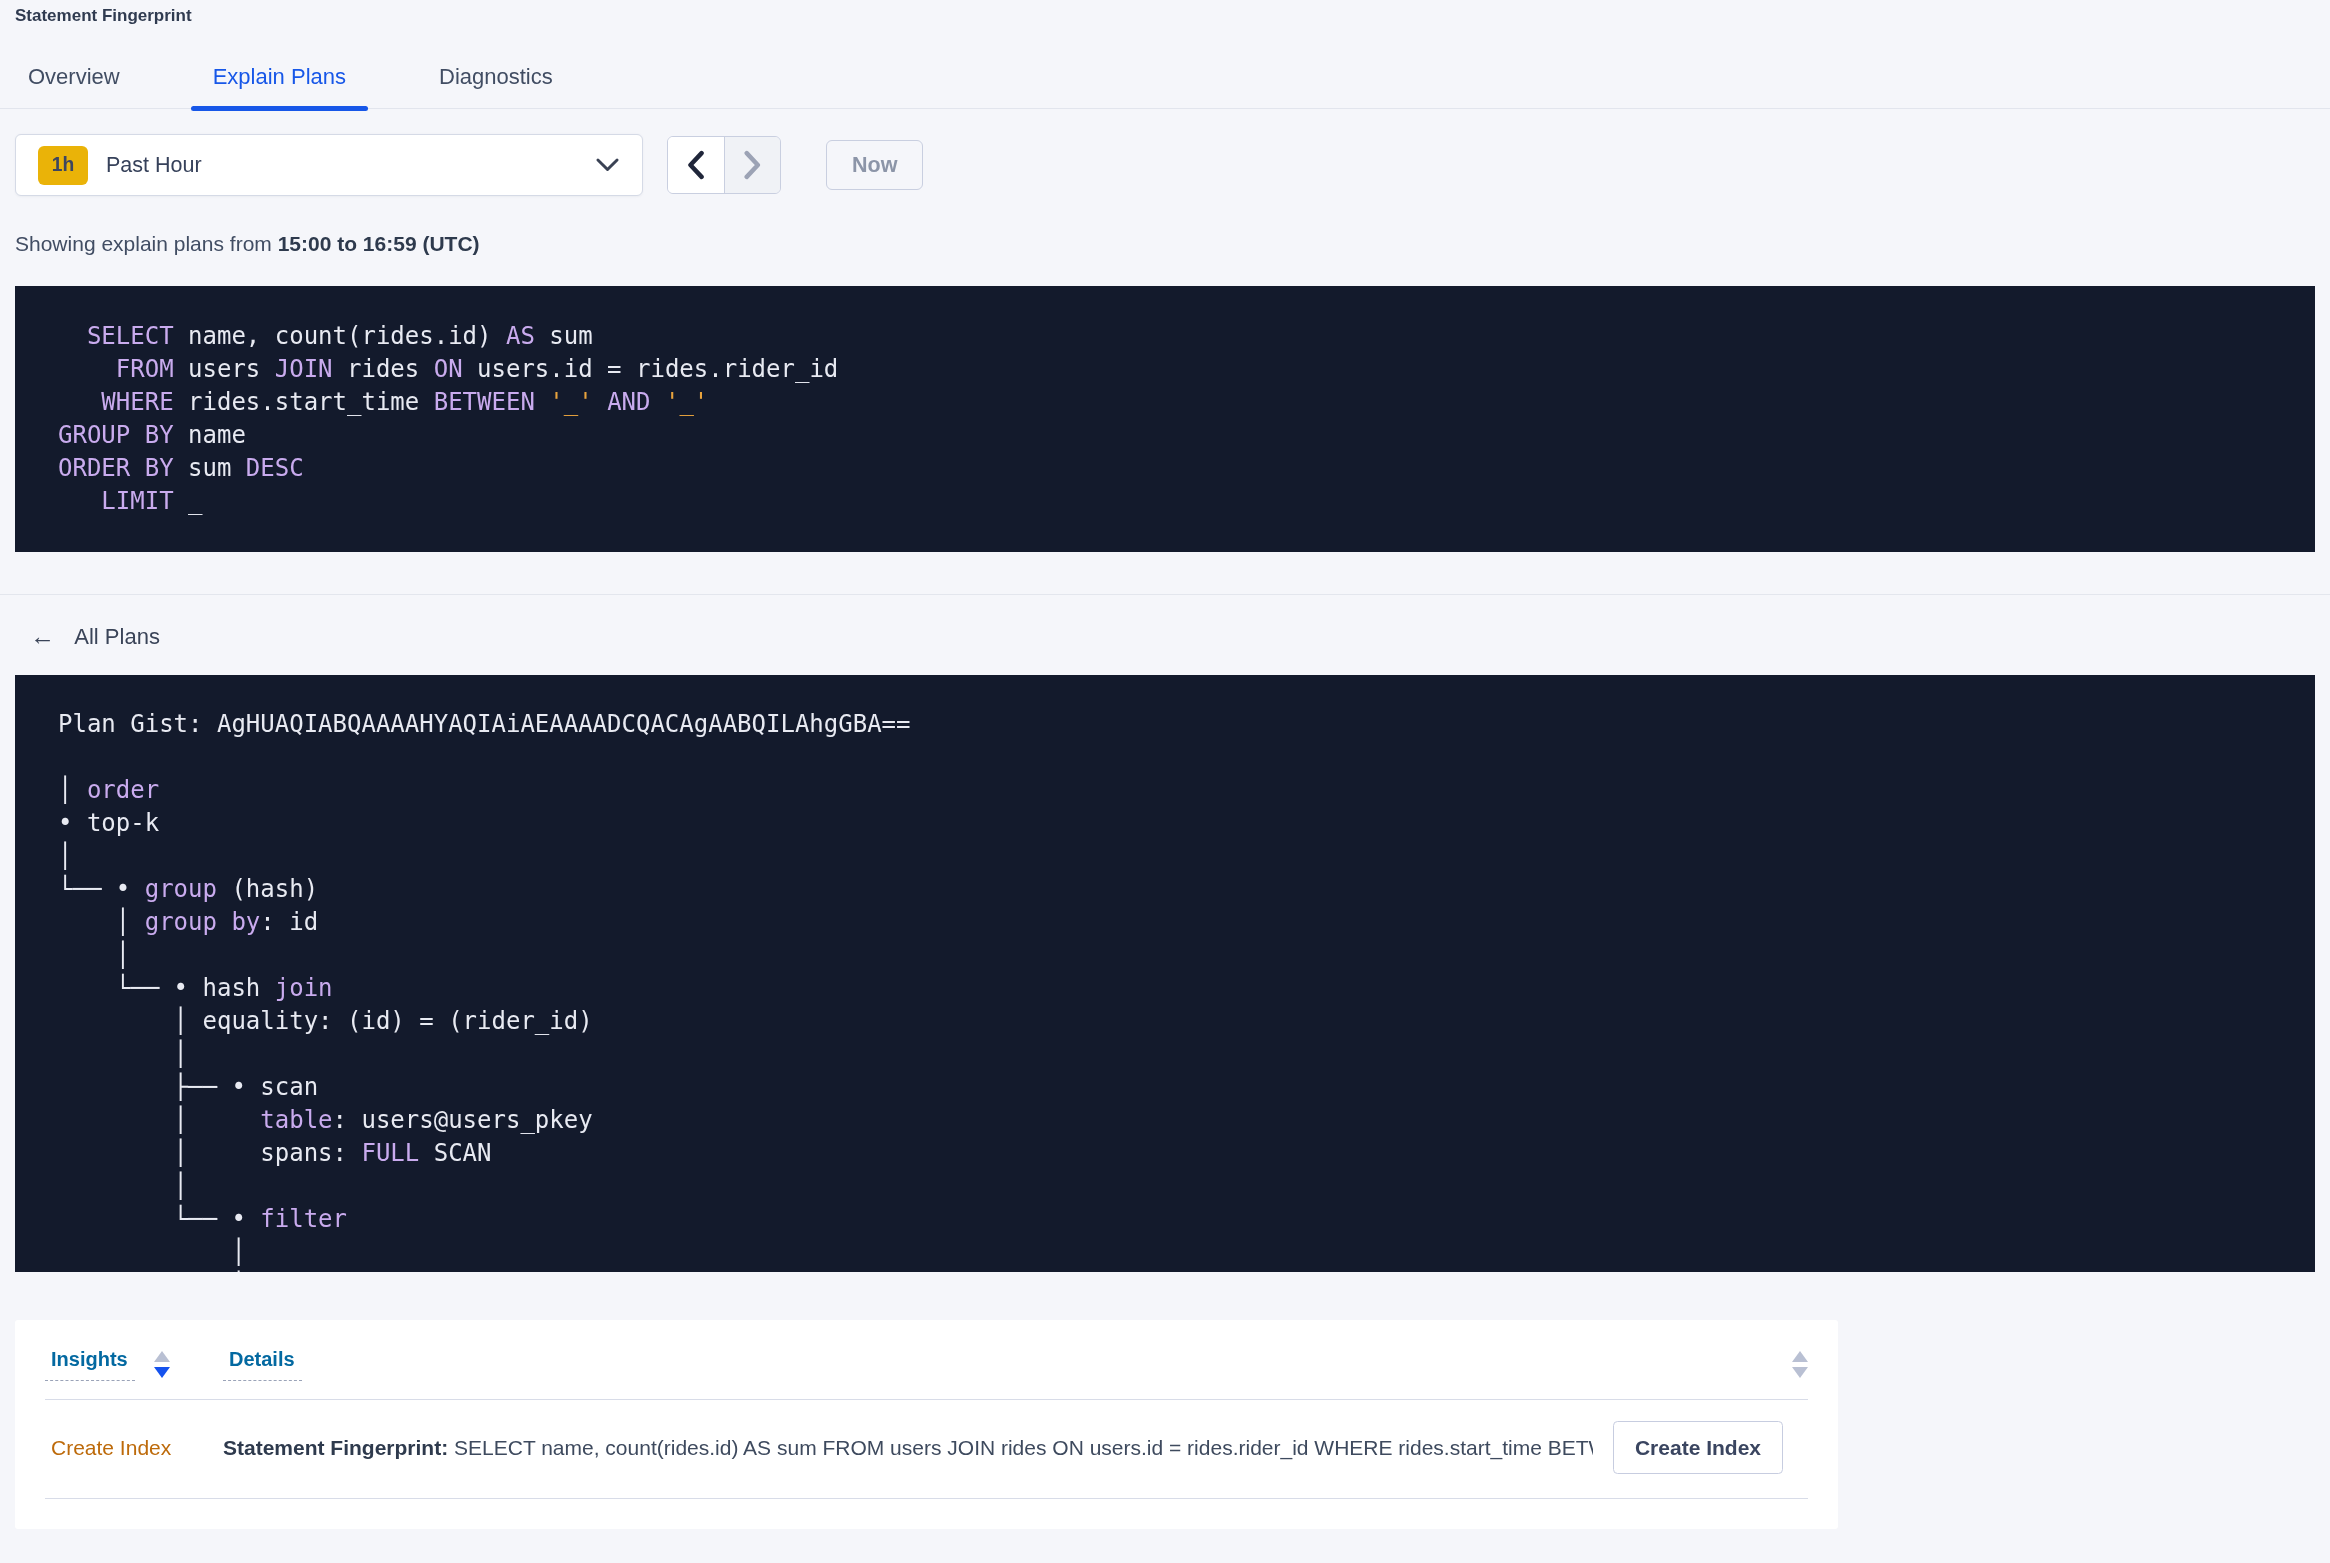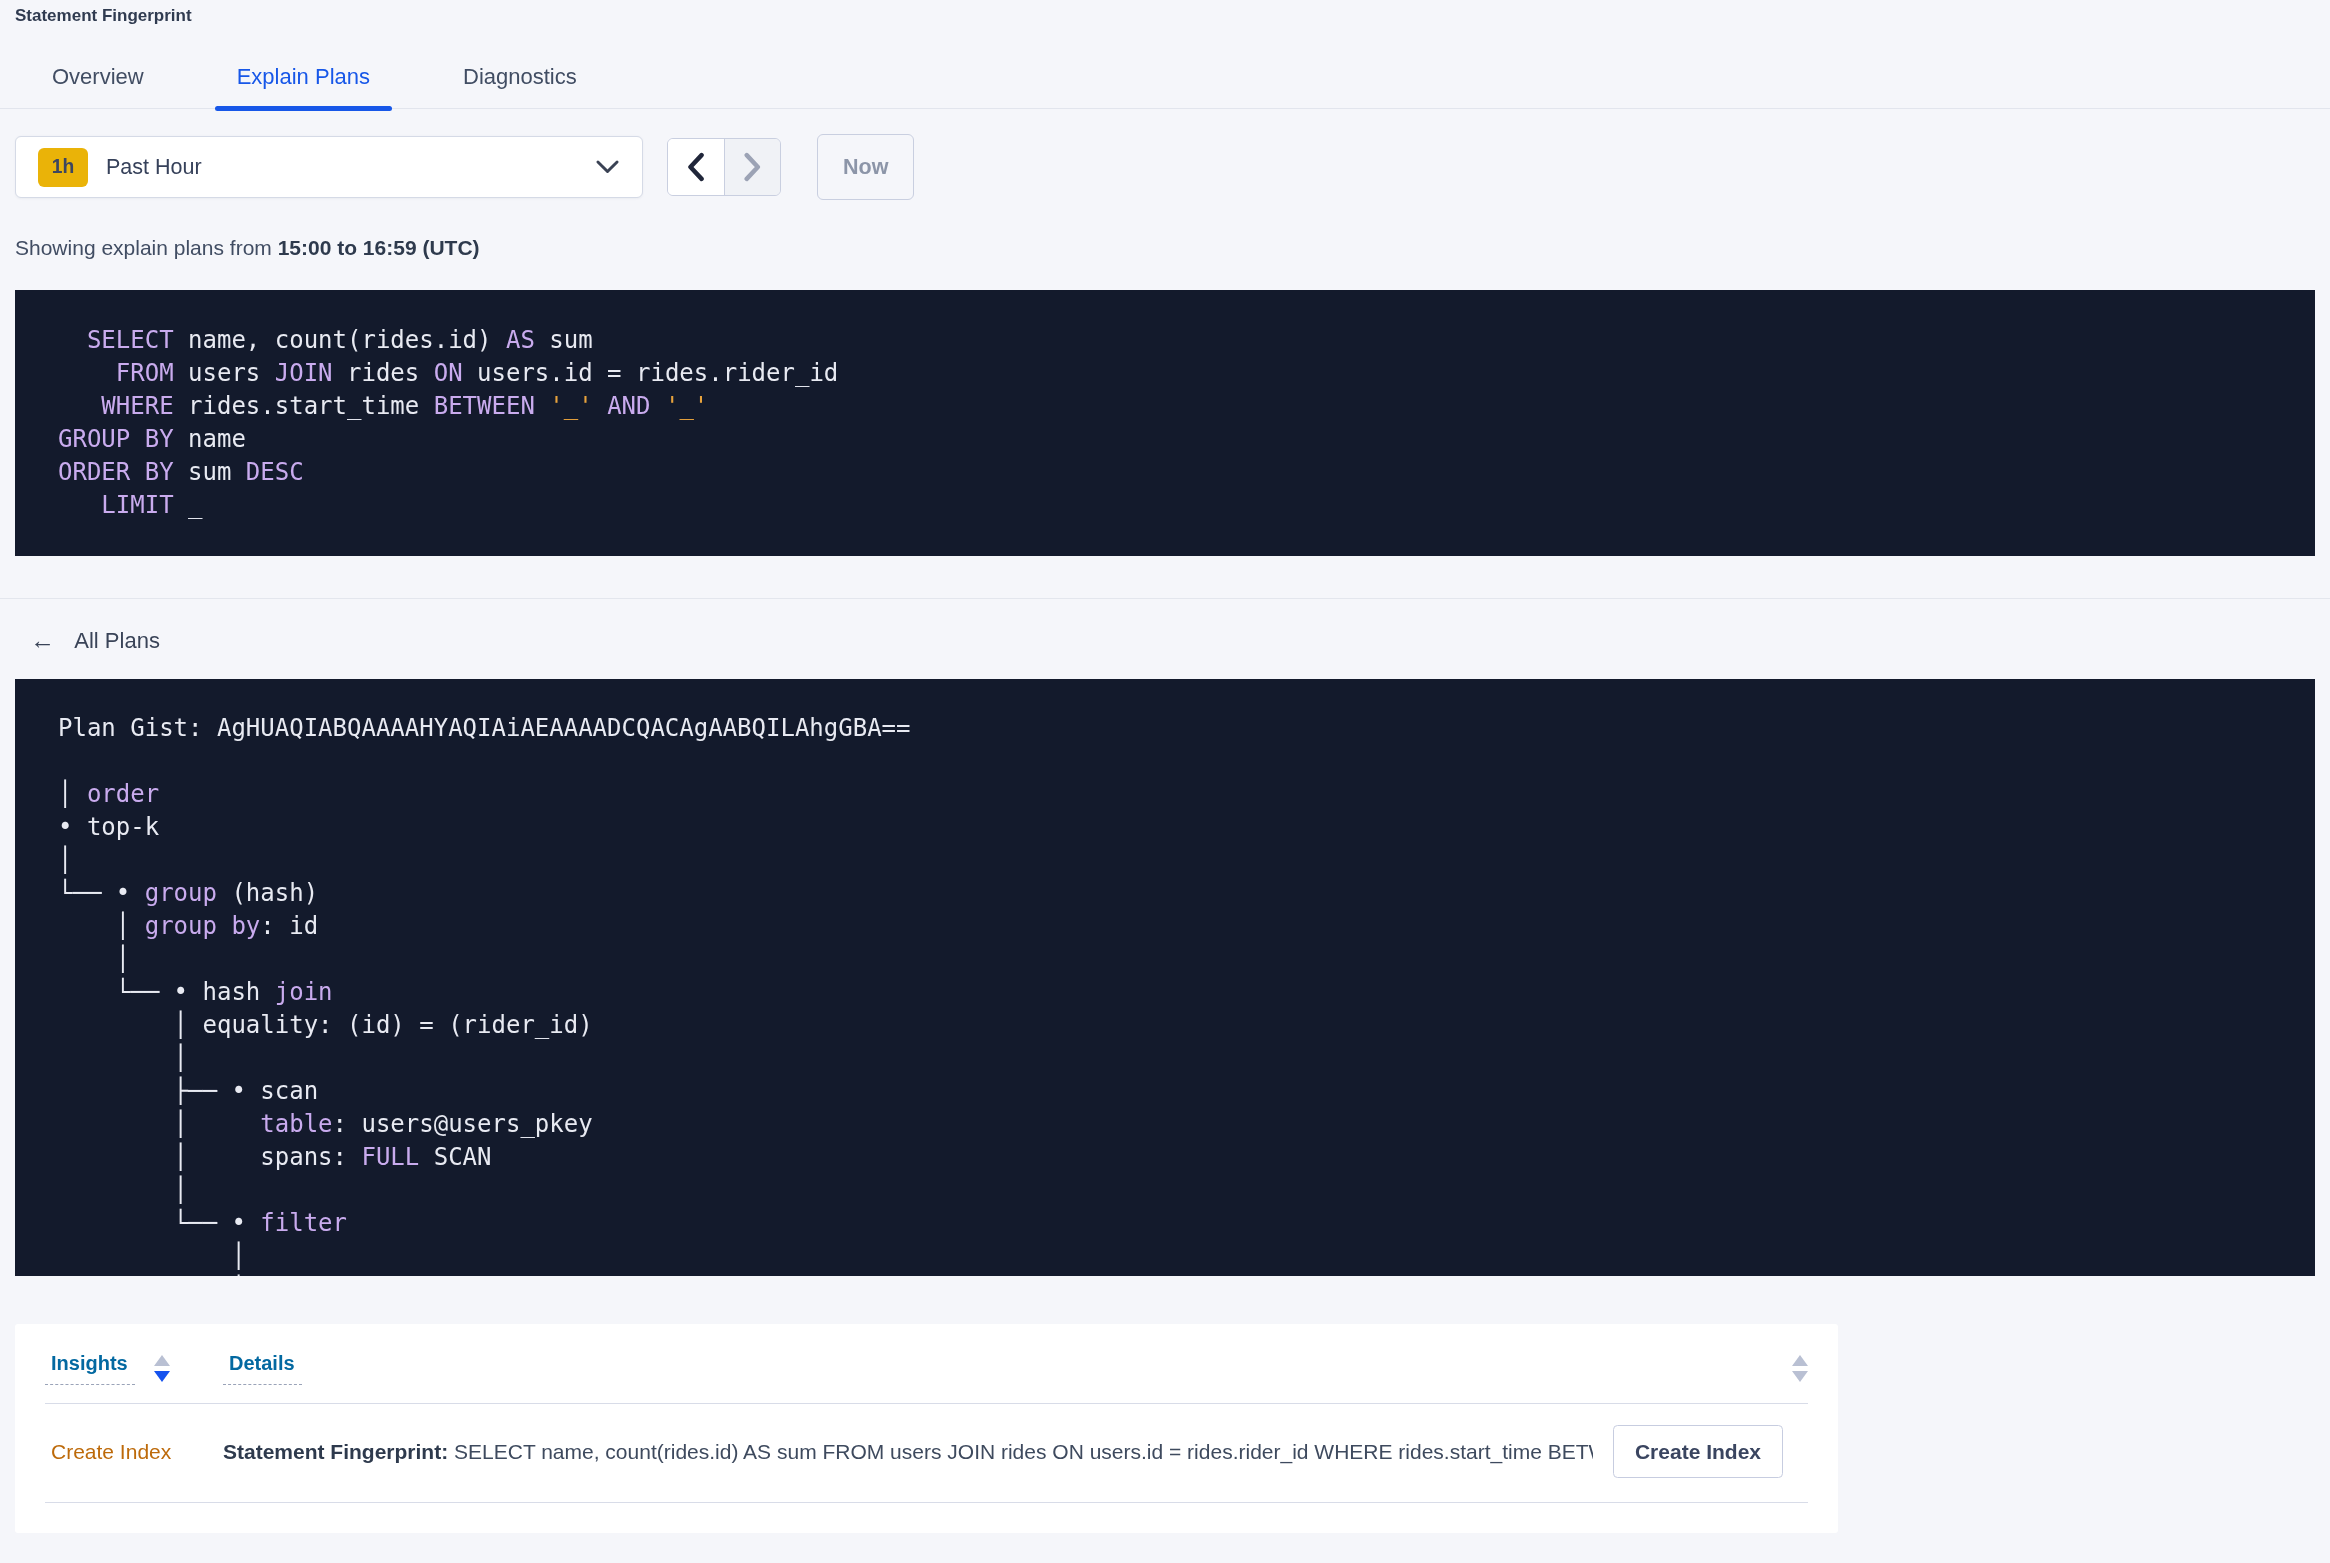--- a/index.html
+++ b/index.html
@@ -11,21 +11,21 @@
     overflow:hidden;
   }
   
   .page-title {
     margin:6px 0 0 15px;
     font-size:17px; font-weight:700; color:#303B50;
   }
   .tabs {
     margin-top:33px;
     border-bottom:1.5px solid #E2E5ED;
-    padding-left:52px;
+    padding-left:28px;
     display:flex; align-items:flex-end;
     height:50px;
   }
   .tab {
     font-size:22px; color:#414D63;
     padding:0 0 18px 0;
     margin-right:71px;
     cursor:pointer; position:relative;
   }
   .tab.active { color:#1757E8; padding:0 22px 18px 22px; }
@@ -58,21 +58,21 @@
     border:0.7px solid #C9CFE0; border-radius:6px; overflow:hidden;
     height:58px;
   }
   .arrow-btn {
     width:56px; height:100%;
     display:flex; align-items:center; justify-content:center;
     background:#FFFFFF; cursor:pointer; border:none;
   }
   .arrow-btn + .arrow-btn { border-left:0.7px solid #C9CFE0; background:#F0F2F6; cursor:default; }
   .now-btn {
-    margin-left:36px; height:66px; padding:0 25px;
+    margin-left:45px; height:50px; padding:0 25px;
     background:transparent; border:0.7px solid #C9CFE0; border-radius:6px;
     font-size:21.5px; font-weight:700; color:#8C95A8;
     font-family:"Liberation Sans", sans-serif;
   }
   .showing-line { margin:36px 0 0 15px; font-size:21px; color:#414D63; }
   .showing-line b { color:#2E3A4D; }
   
   .code-card {
     margin:30px 15px 0 15px;
     background:#131A2C; border-radius:0;

